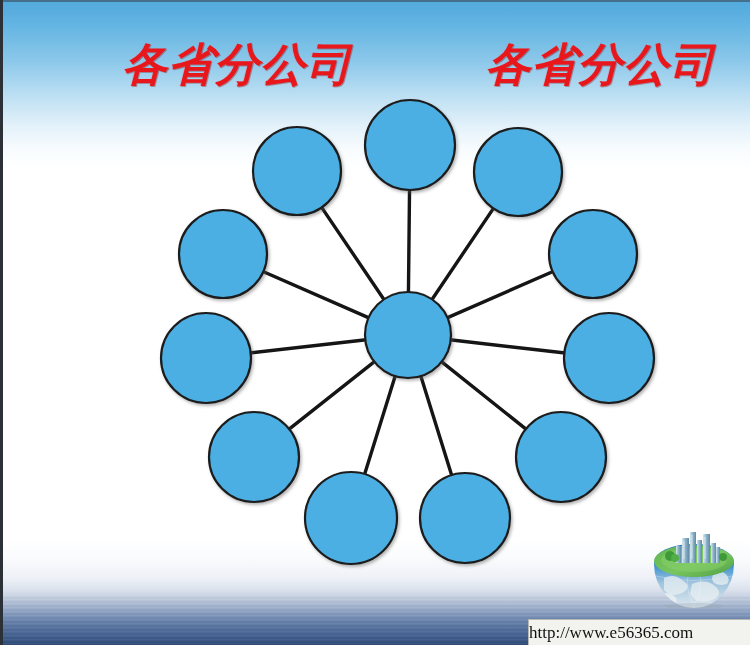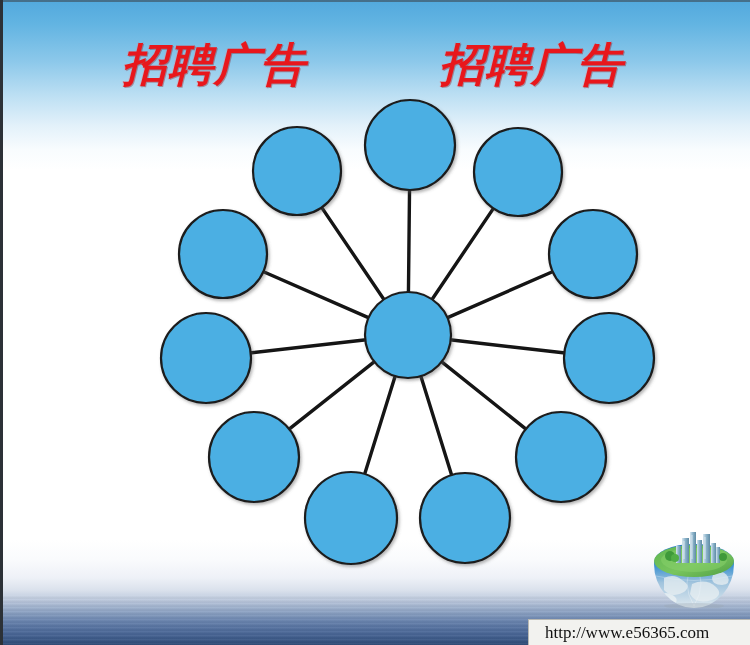--- a/index.html
+++ b/index.html
@@ -128,21 +128,20 @@
     bottom: 0;
     width: 222px;
     height: 26px;
     background: #f2f2ef;
     border-top: 1px solid #b9b9b3;
     border-left: 1px solid #b9b9b3;
     color: #111111;
     font-family: "Liberation Serif", "DejaVu Serif", serif;
     font-size: 17px;
     line-height: 26px;
-    padding-left: 16px;
     box-sizing: border-box;
     white-space: nowrap;
   }
 </style>
 </head>
 <body>
 
 <div id="stage">
 
   <div class="sky"></div>
@@ -249,20 +248,20 @@
       <g>
         <circle cx="22" cy="28" r="5" fill="#3f9a3a"></circle>
         <circle cx="27" cy="30" r="4" fill="#52ae46"></circle>
         <circle cx="75" cy="29" r="4" fill="#3f9a3a"></circle>
       </g>
 
       <ellipse cx="46" cy="78" rx="30" ry="3" fill="#9aa6b2" opacity="0.35"></ellipse>
     </svg>
   </div>
 
-  <div class="title">招聘广告        招聘广告</div>
+  <div class="title">各省分公司        各省分公司</div>
 
   <div class="frame-top"></div>
   <div class="frame-left"></div>
 
   <div class="watermark">http://www.e56365.com</div>
 
 </div>
 
 </body></html>

